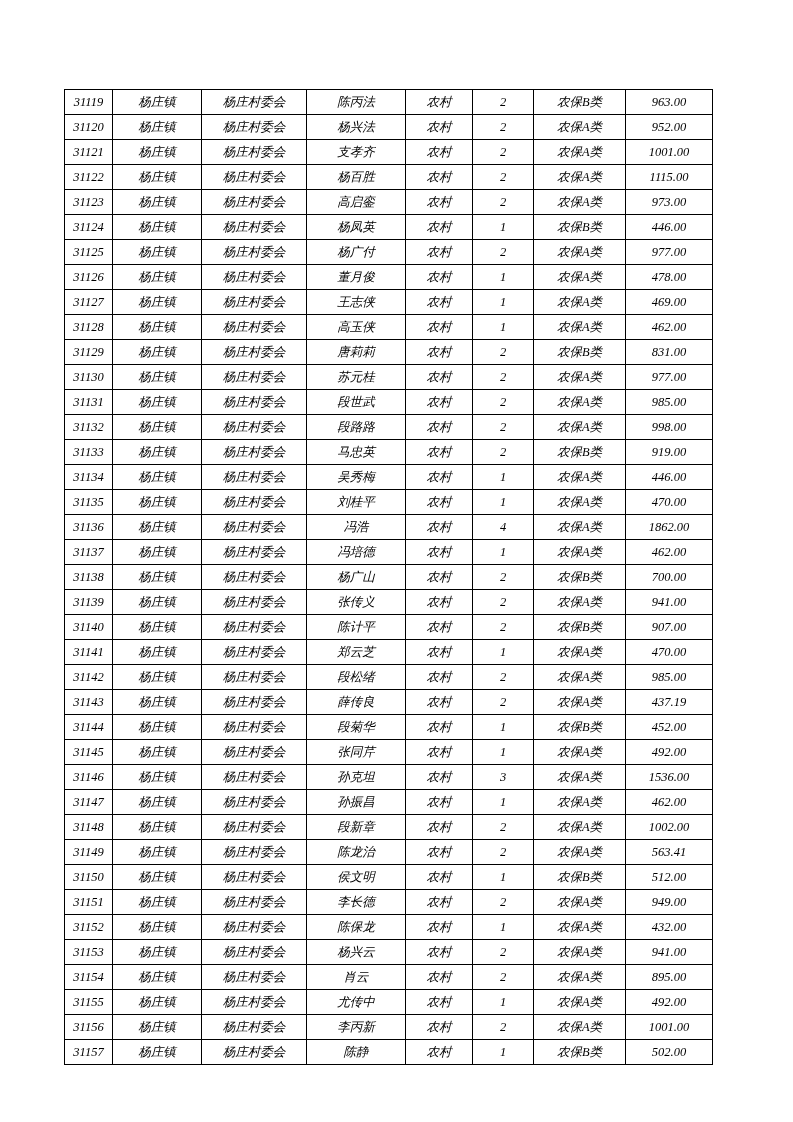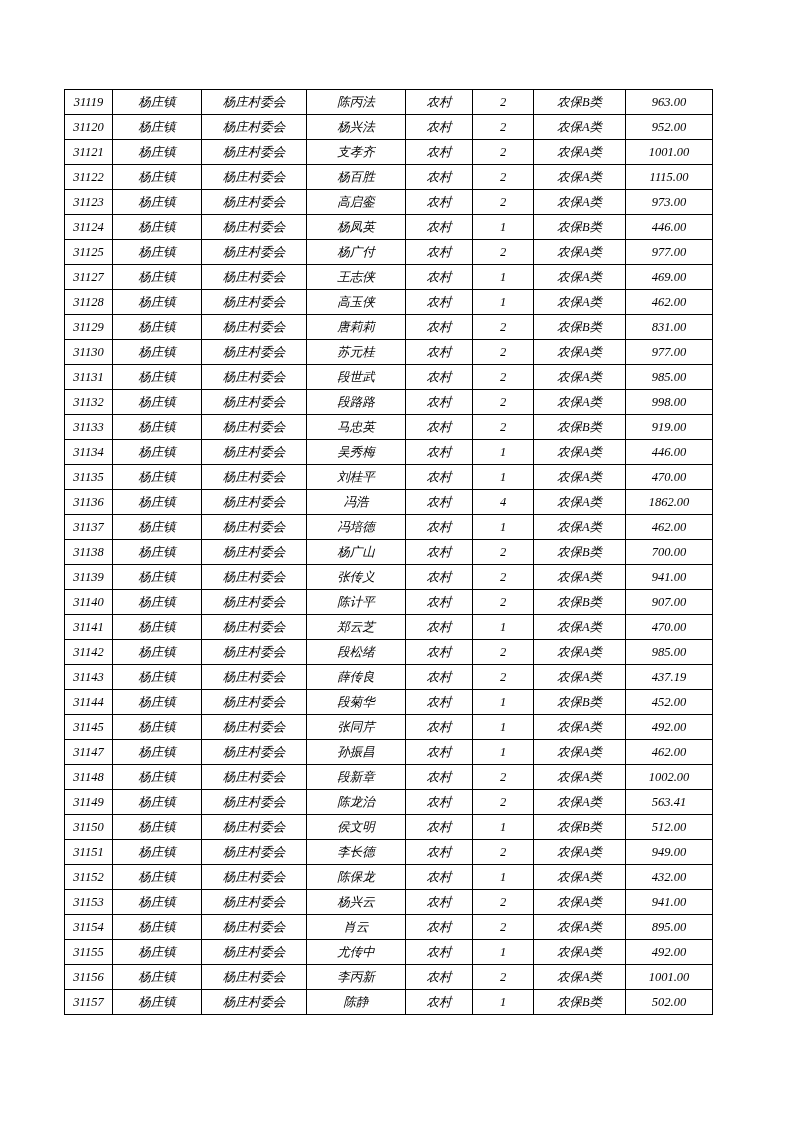--- a/index.html
+++ b/index.html
@@ -118,20 +118,30 @@
           <td class="col-id">31125</td>
           <td class="col-town">杨庄镇</td>
           <td class="col-village">杨庄村委会</td>
           <td class="col-name">杨广付</td>
           <td class="col-type">农村</td>
           <td class="col-count">2</td>
           <td class="col-category">农保A类</td>
           <td class="col-amount">977.00</td>
         </tr>
         <tr>
+          <td class="col-id">31126</td>
+          <td class="col-town">杨庄镇</td>
+          <td class="col-village">杨庄村委会</td>
+          <td class="col-name">董月俊</td>
+          <td class="col-type">农村</td>
+          <td class="col-count">1</td>
+          <td class="col-category">农保A类</td>
+          <td class="col-amount">478.00</td>
+        </tr>
+        <tr>
           <td class="col-id">31127</td>
           <td class="col-town">杨庄镇</td>
           <td class="col-village">杨庄村委会</td>
           <td class="col-name">王志侠</td>
           <td class="col-type">农村</td>
           <td class="col-count">1</td>
           <td class="col-category">农保A类</td>
           <td class="col-amount">469.00</td>
         </tr>
         <tr>
@@ -306,20 +316,30 @@
         </tr>
         <tr>
           <td class="col-id">31145</td>
           <td class="col-town">杨庄镇</td>
           <td class="col-village">杨庄村委会</td>
           <td class="col-name">张同芹</td>
           <td class="col-type">农村</td>
           <td class="col-count">1</td>
           <td class="col-category">农保A类</td>
           <td class="col-amount">492.00</td>
+        </tr>
+        <tr>
+          <td class="col-id">31146</td>
+          <td class="col-town">杨庄镇</td>
+          <td class="col-village">杨庄村委会</td>
+          <td class="col-name">孙克坦</td>
+          <td class="col-type">农村</td>
+          <td class="col-count">3</td>
+          <td class="col-category">农保A类</td>
+          <td class="col-amount">1536.00</td>
         </tr>
         <tr>
           <td class="col-id">31147</td>
           <td class="col-town">杨庄镇</td>
           <td class="col-village">杨庄村委会</td>
           <td class="col-name">孙振昌</td>
           <td class="col-type">农村</td>
           <td class="col-count">1</td>
           <td class="col-category">农保A类</td>
           <td class="col-amount">462.00</td>

